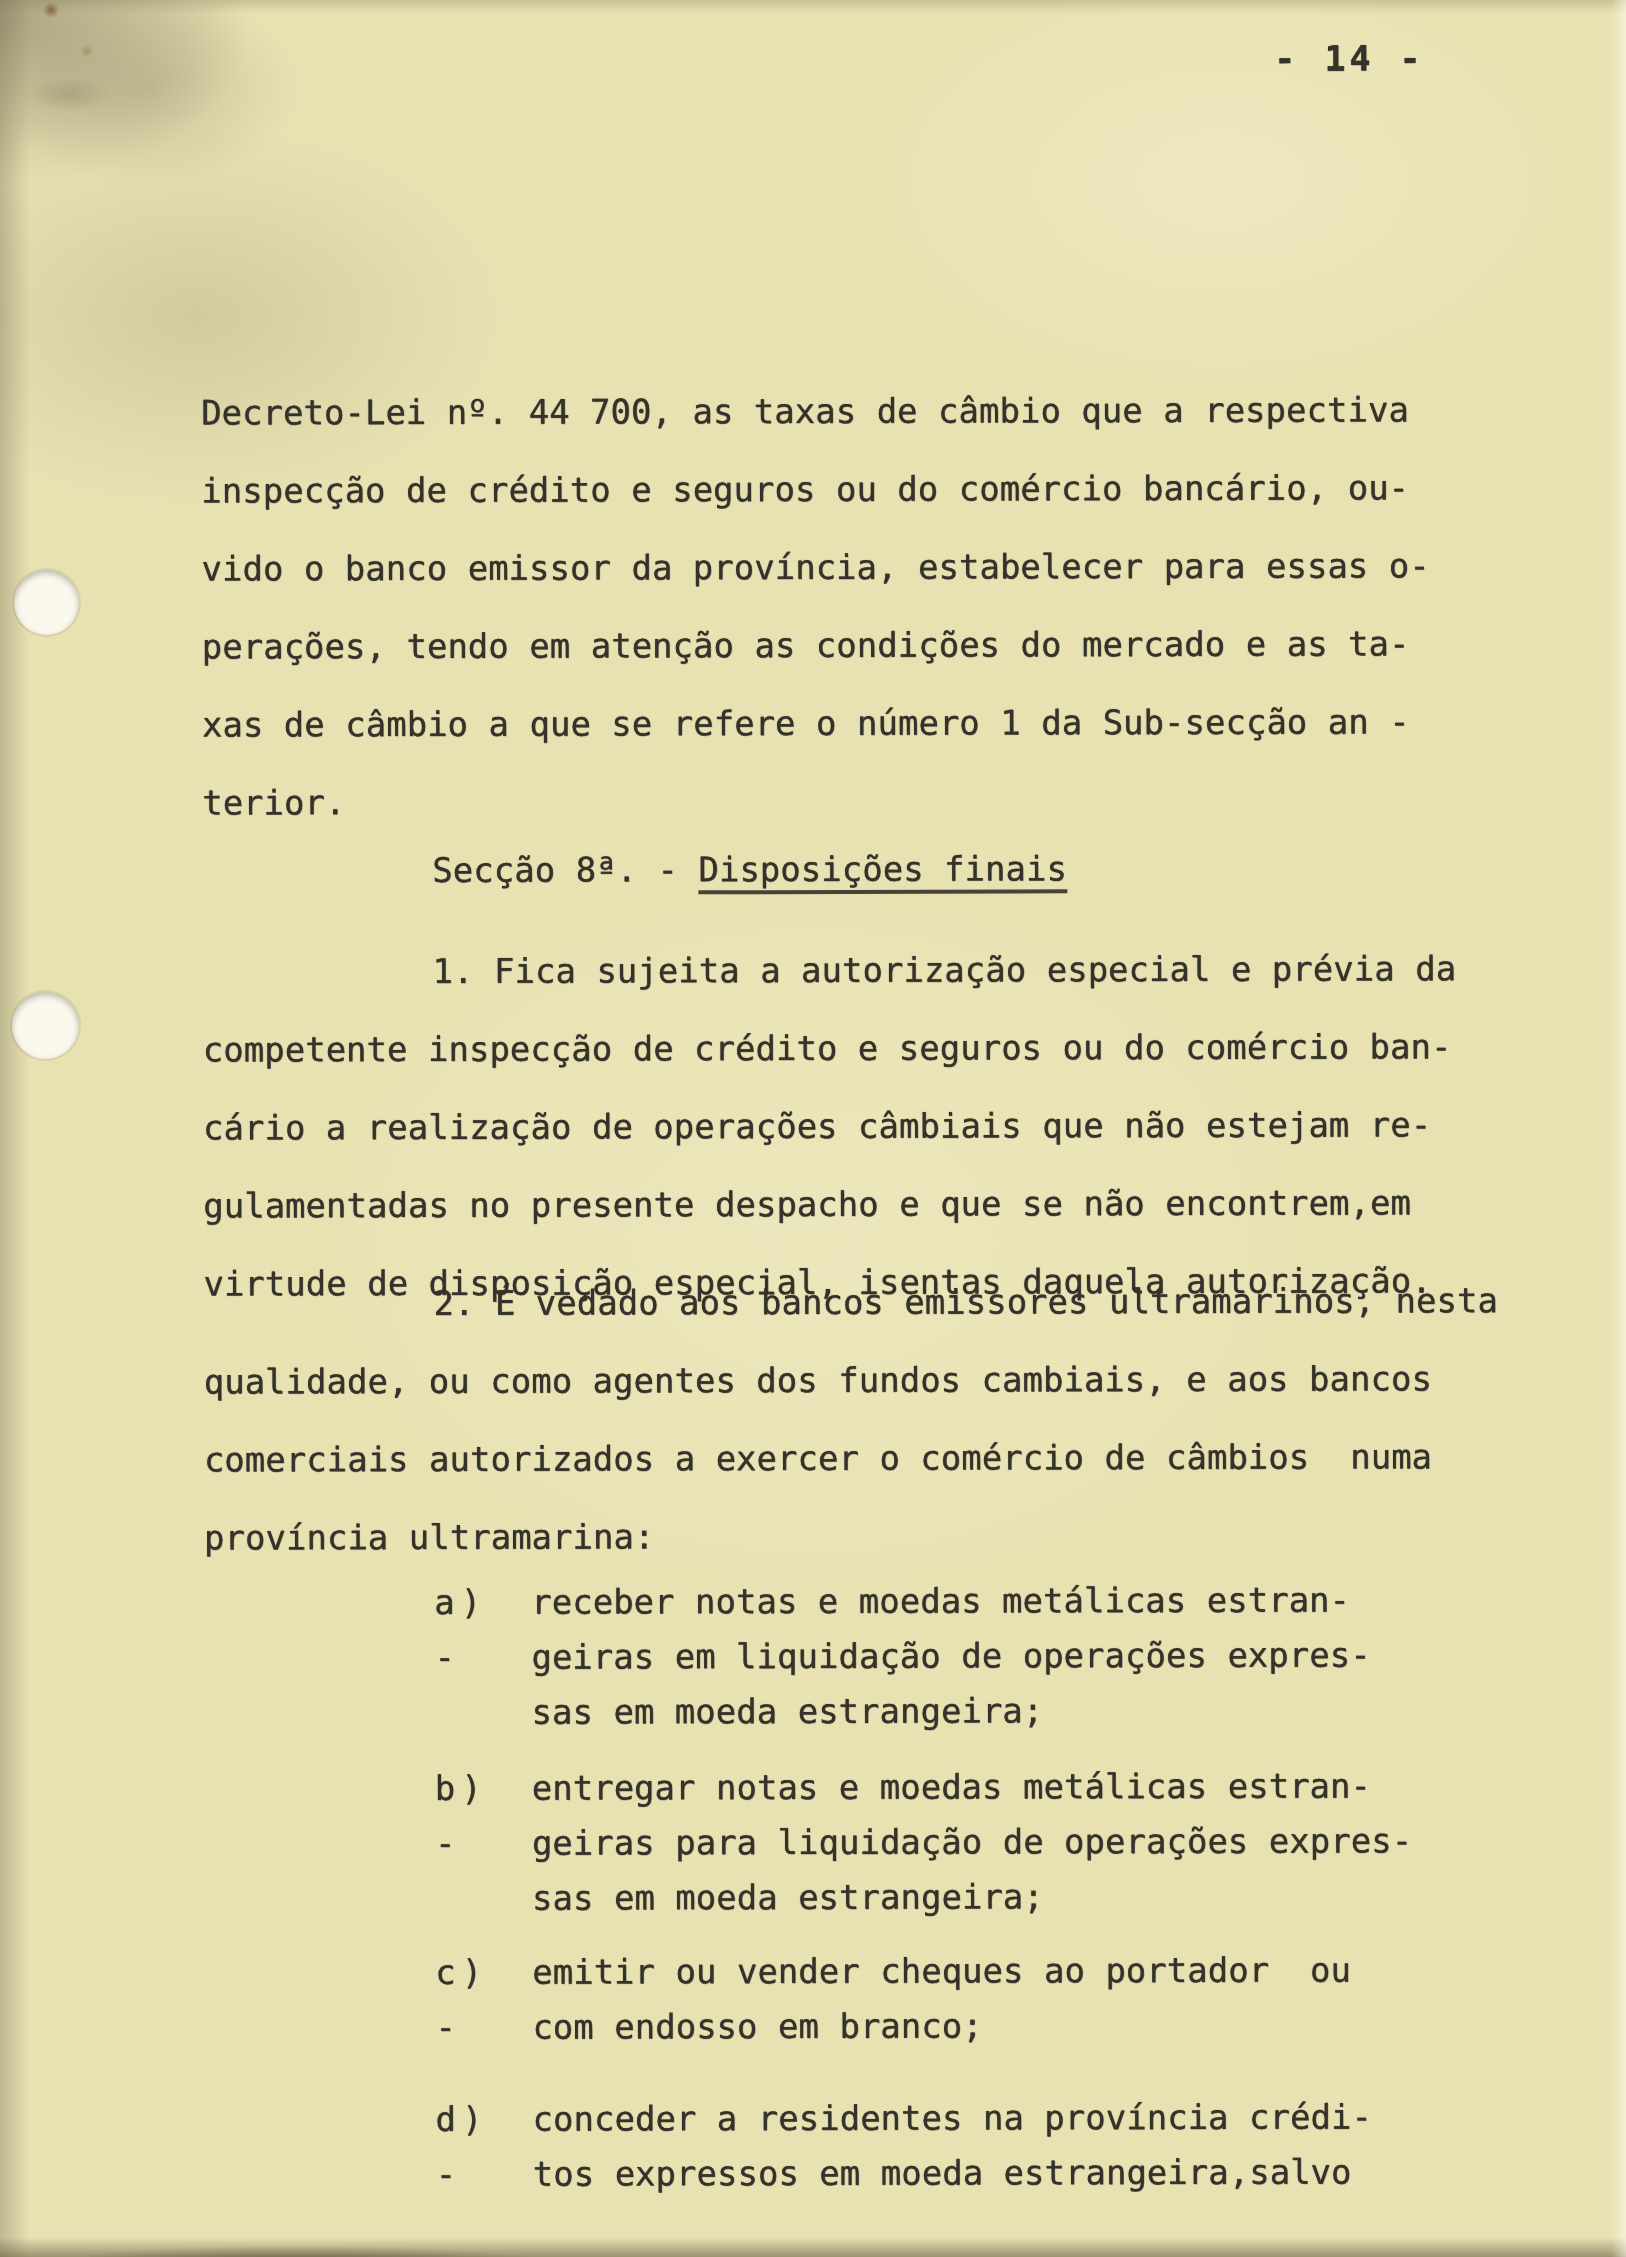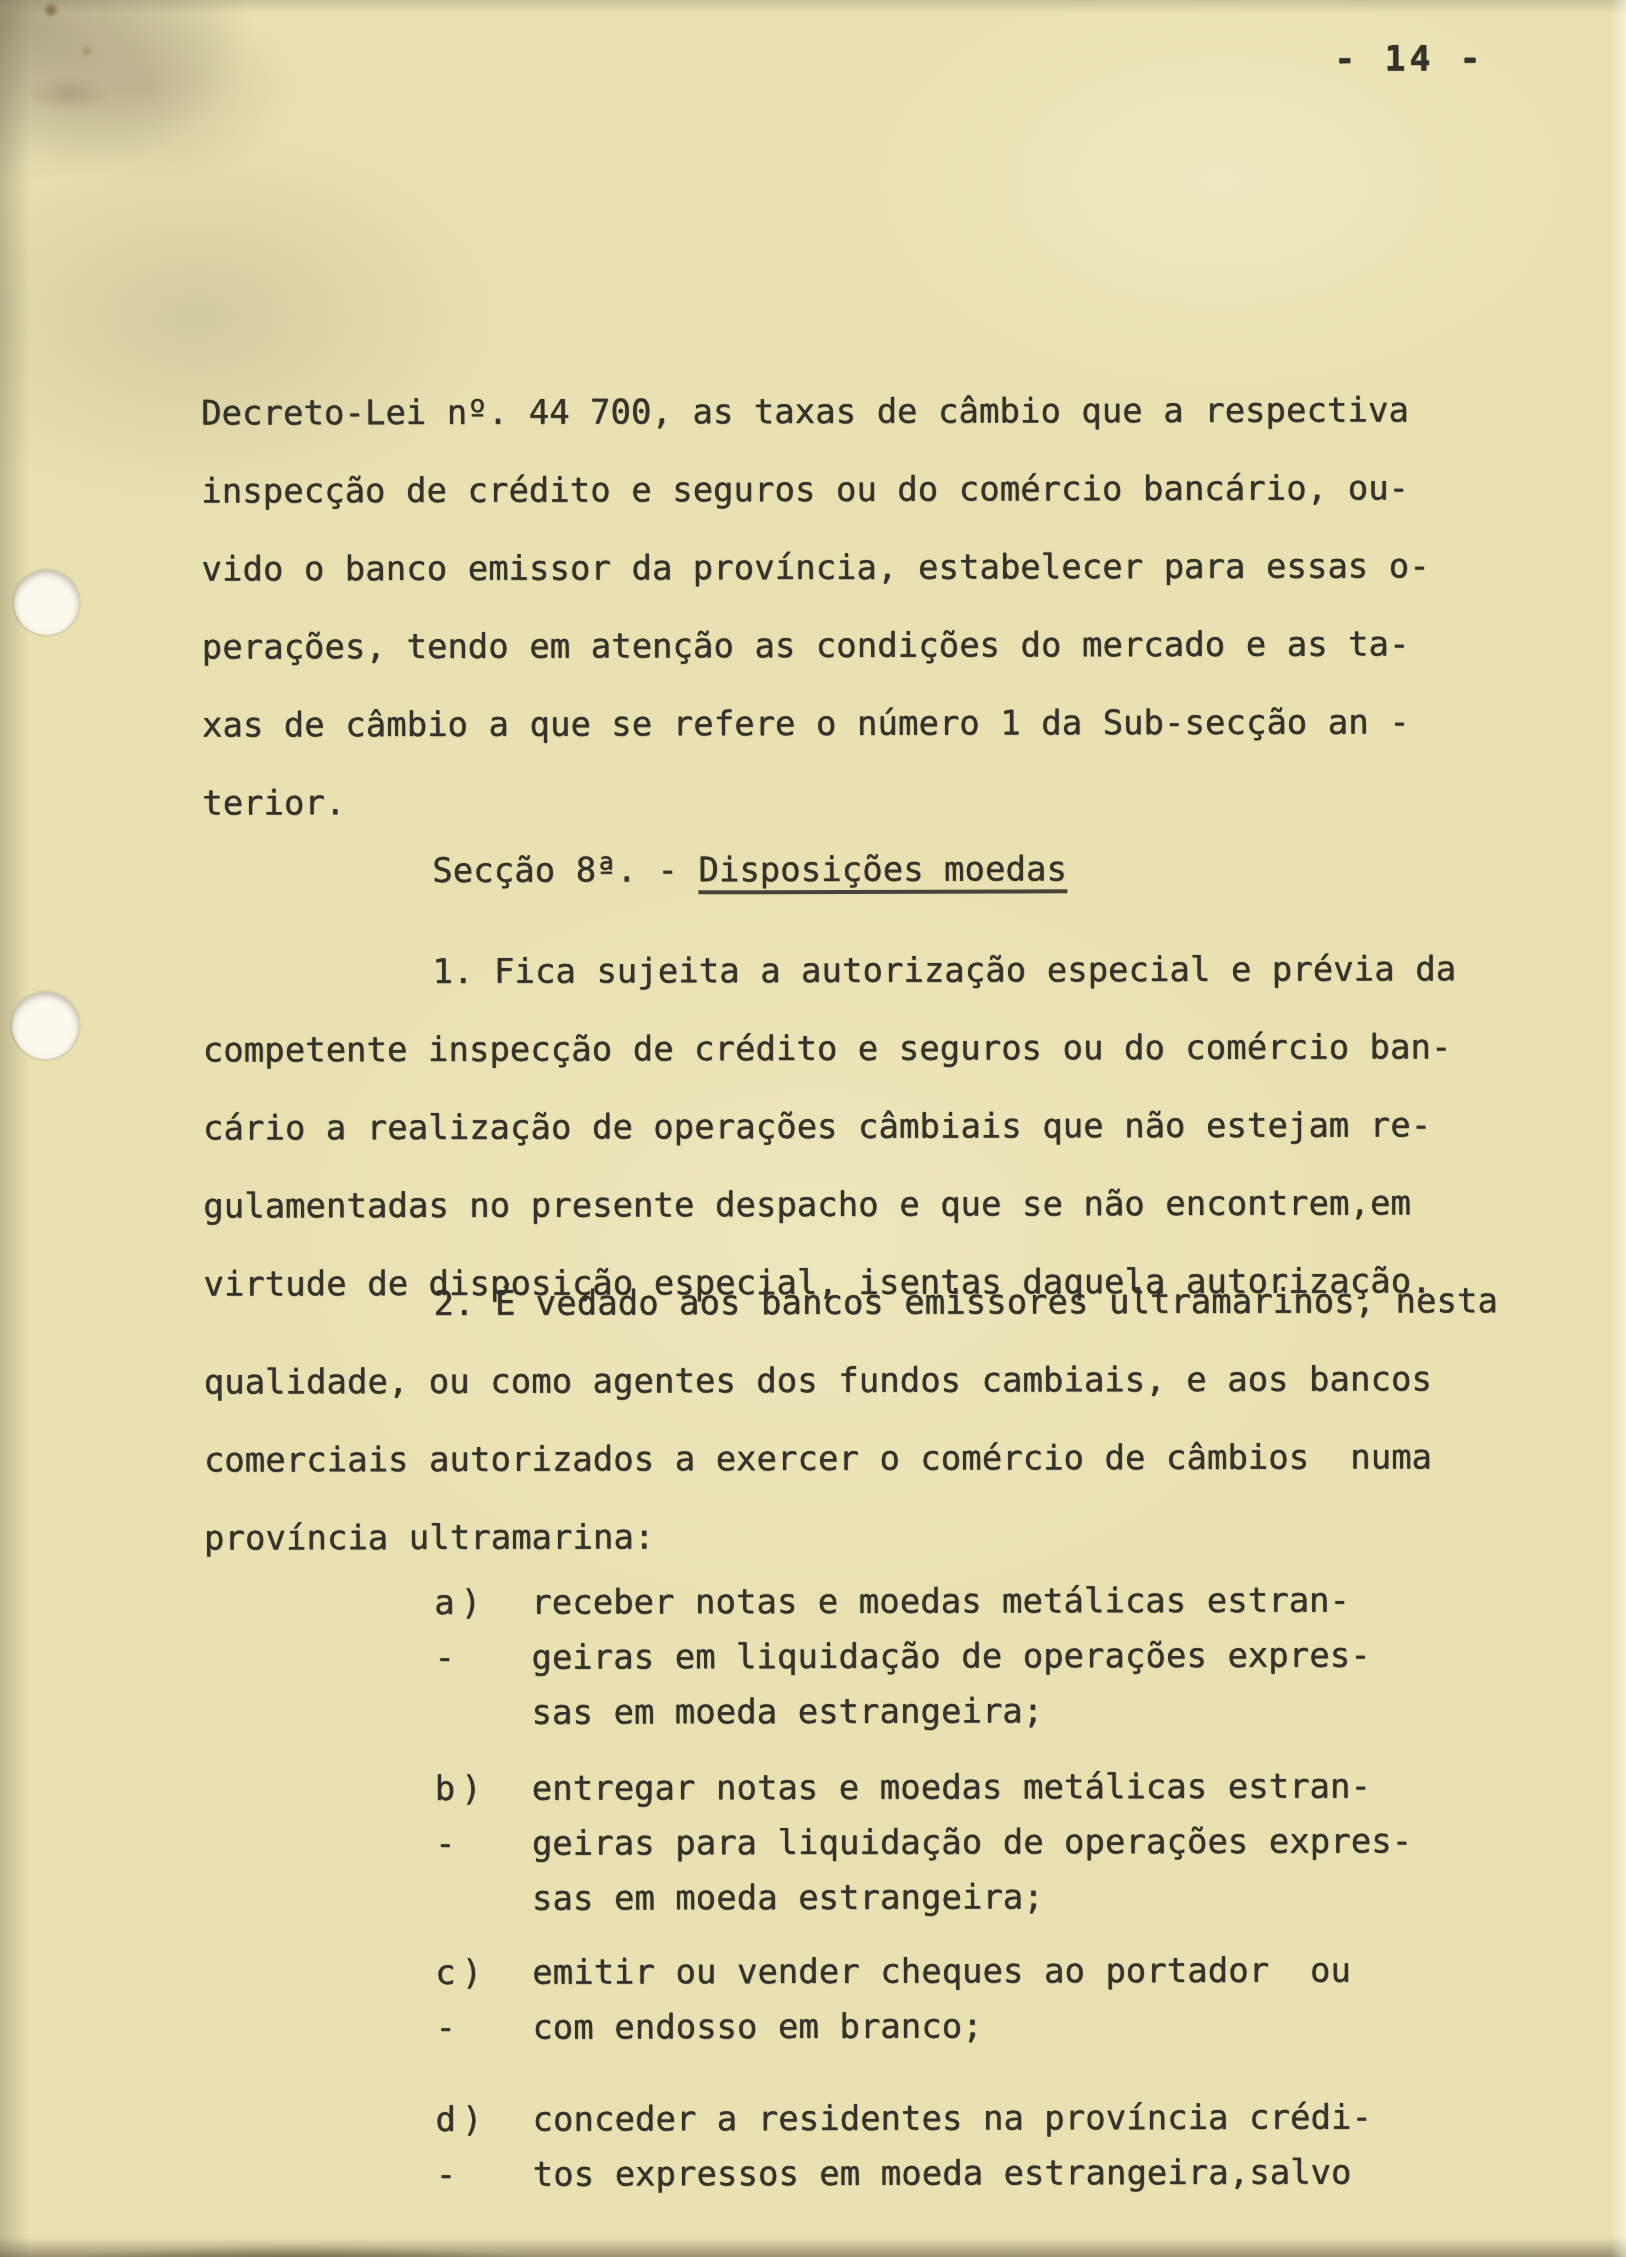--- a/index.html
+++ b/index.html
@@ -33,21 +33,21 @@
   }
   .content{
     position:absolute;left:0;top:0;width:100%;height:100%;
     transform:rotate(-0.15deg);
     color:#35322b;
     font-size:34px;
     text-shadow:0 0 1px rgba(45,42,34,0.75), 0.5px 0.5px 0 rgba(45,42,34,0.35);
   }
   .lines{white-space:pre-wrap;}
   .page-number{
-    position:absolute;left:1337px;top:40px;
+    position:absolute;left:1277px;top:40px;
     font-size:35px;letter-spacing:4px;font-weight:bold;
   }
   .intro{
     position:absolute;left:203px;top:372px;width:1297px;
     line-height:78px;
   }
   .heading{
     position:absolute;left:433px;top:847px;
     line-height:44px;
   }
@@ -104,21 +104,21 @@
 
     <div class="page-number">- 14 -</div>
 
     <div class="intro lines">Decreto-Lei nº. 44 700, as taxas de câmbio que a respectiva
 inspecção de crédito e seguros ou do comércio bancário, ou-
 vido o banco emissor da província, estabelecer para essas o-
 perações, tendo em atenção as condições do mercado e as ta-
 xas de câmbio a que se refere o número 1 da Sub-secção an -
 terior.</div>
 
-    <div class="heading"><span>Secção 8ª. - </span><span class="underlined">Disposições moedas</span></div>
+    <div class="heading"><span>Secção 8ª. - </span><span class="underlined">Disposições finais</span></div>
 
     <div class="para-1 lines">1. Fica sujeita a autorização especial e prévia da
 competente inspecção de crédito e seguros ou do comércio ban-
 cário a realização de operações câmbiais que não estejam re-
 gulamentadas no presente despacho e que se não encontrem,em
 virtude de disposição especial, isentas daquela autorização.</div>
 
     <div class="para-2 lines">2. É vedado aos bancos emissores ultramarinos, nesta
 qualidade, ou como agentes dos fundos cambiais, e aos bancos
 comerciais autorizados a exercer o comércio de câmbios  numa

